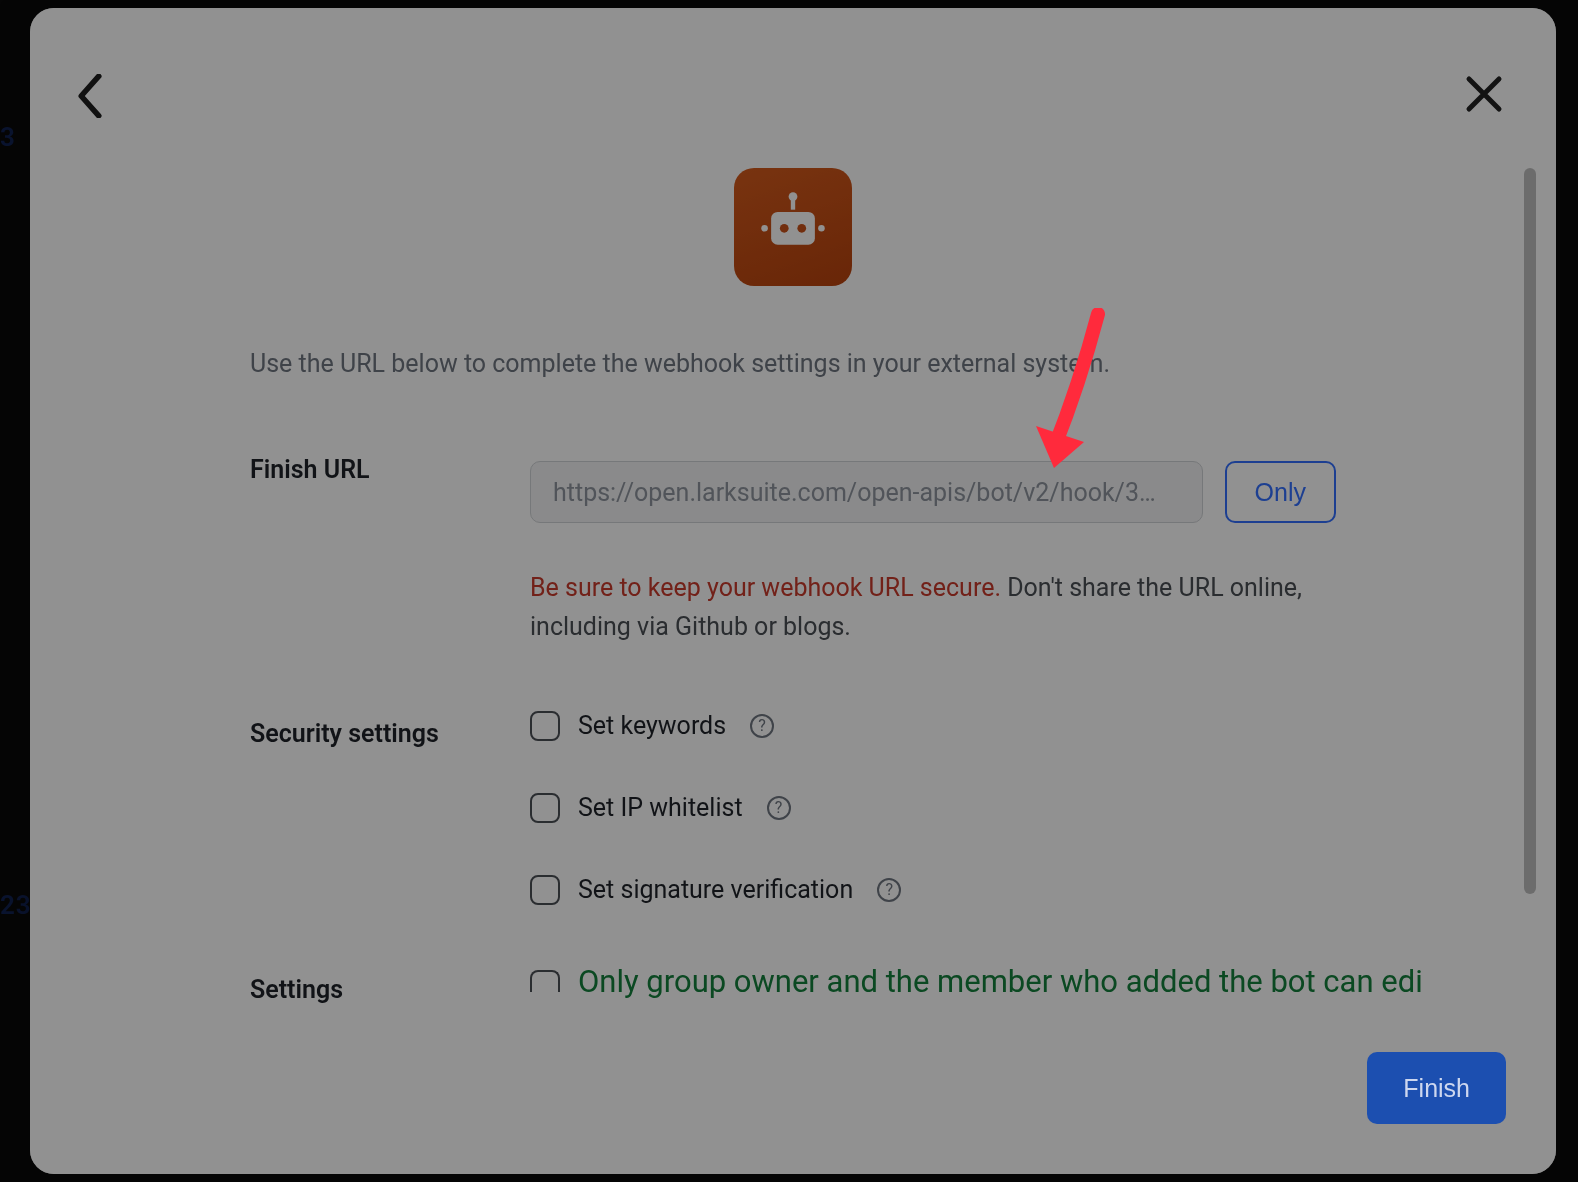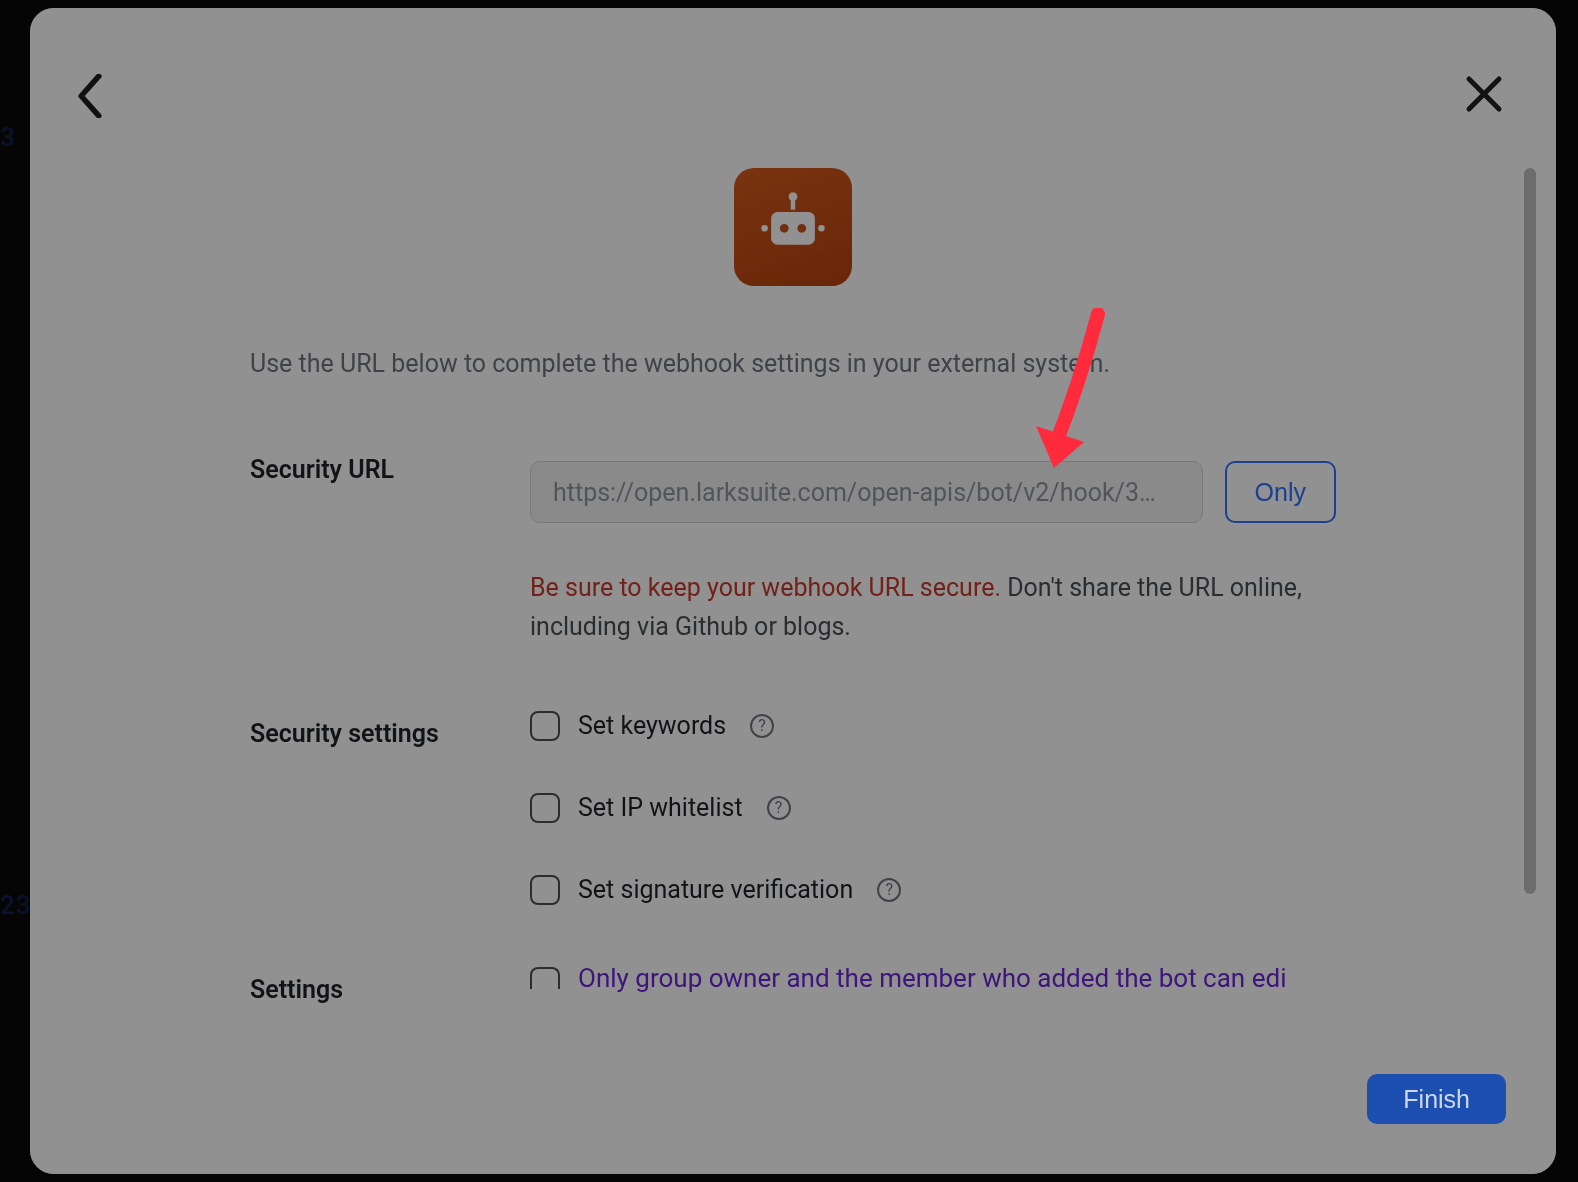--- a/index.html
+++ b/index.html
@@ -252,43 +252,43 @@
     align-items: center;
     justify-content: center;
     font-size: 16px;
     color: #6f7680;
     margin-left: 6px;
     cursor: pointer;
   }
 
   .settings-row { margin-top: 58px; }
   .settings-text {
-    font-size: 26px;
-    color: #6d28d9;
+    font-size: 31px;
+    color: #15803d;
     white-space: nowrap;
     overflow: hidden;
   }
 
   
   .arrow-annot {
     position: absolute;
     left: 1000px;
     top: 300px;
     width: 90px;
     height: 170px;
     z-index: 200;
     pointer-events: none;
   }
 
   
   .finish-btn {
     position: absolute;
     right: 50px;
     bottom: 50px;
-    height: 50px;
+    height: 72px;
     padding: 0 36px;
     background: #1c4fb0;
     border: none;
     border-radius: 10px;
     color: #cdd7ef;
     font-size: 25px;
     display: flex;
     align-items: center;
     justify-content: center;
     cursor: pointer;
@@ -340,21 +340,21 @@
           </svg>
         </span>
       </div>
     </div>
 
     <div class="content">
 
       <div class="step-desc">Use the URL below to complete the webhook settings in your external system.</div>
 
       <div class="form-row">
-        <div class="form-label">Security URL</div>
+        <div class="form-label">Finish URL</div>
         <div class="form-value">
 
           <div class="highlight-shell">
             <div class="url-input">https://open.larksuite.com/open-apis/bot/v2/hook/3…</div>
             <button class="copy-btn">Only</button>
           </div>
 
           <div class="warning-text">
             <span class="danger">Be sure to keep your webhook URL secure.</span><span> Don't share the URL online, including via Github or blogs.</span>
           </div>

